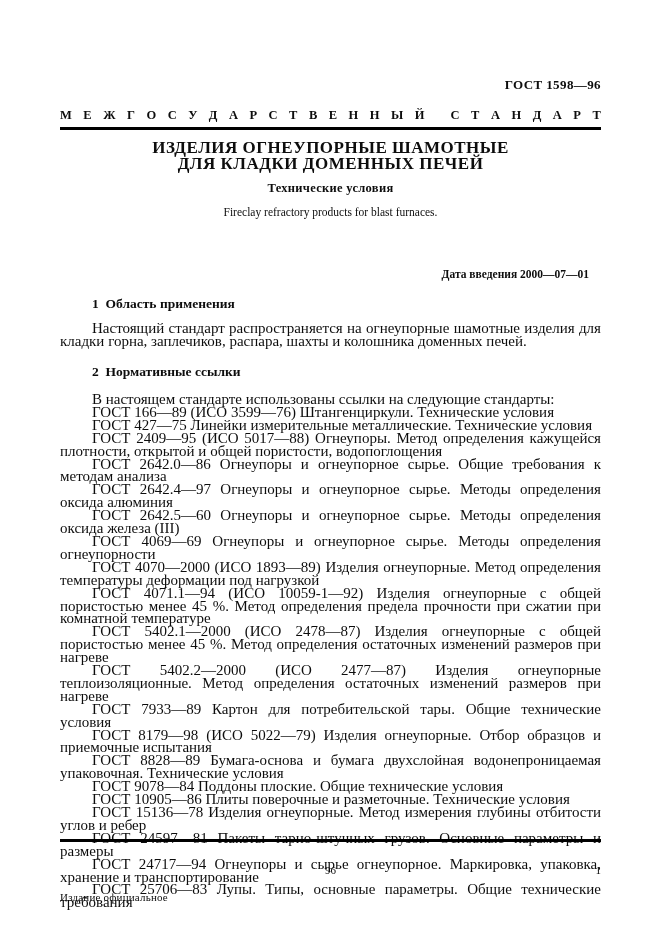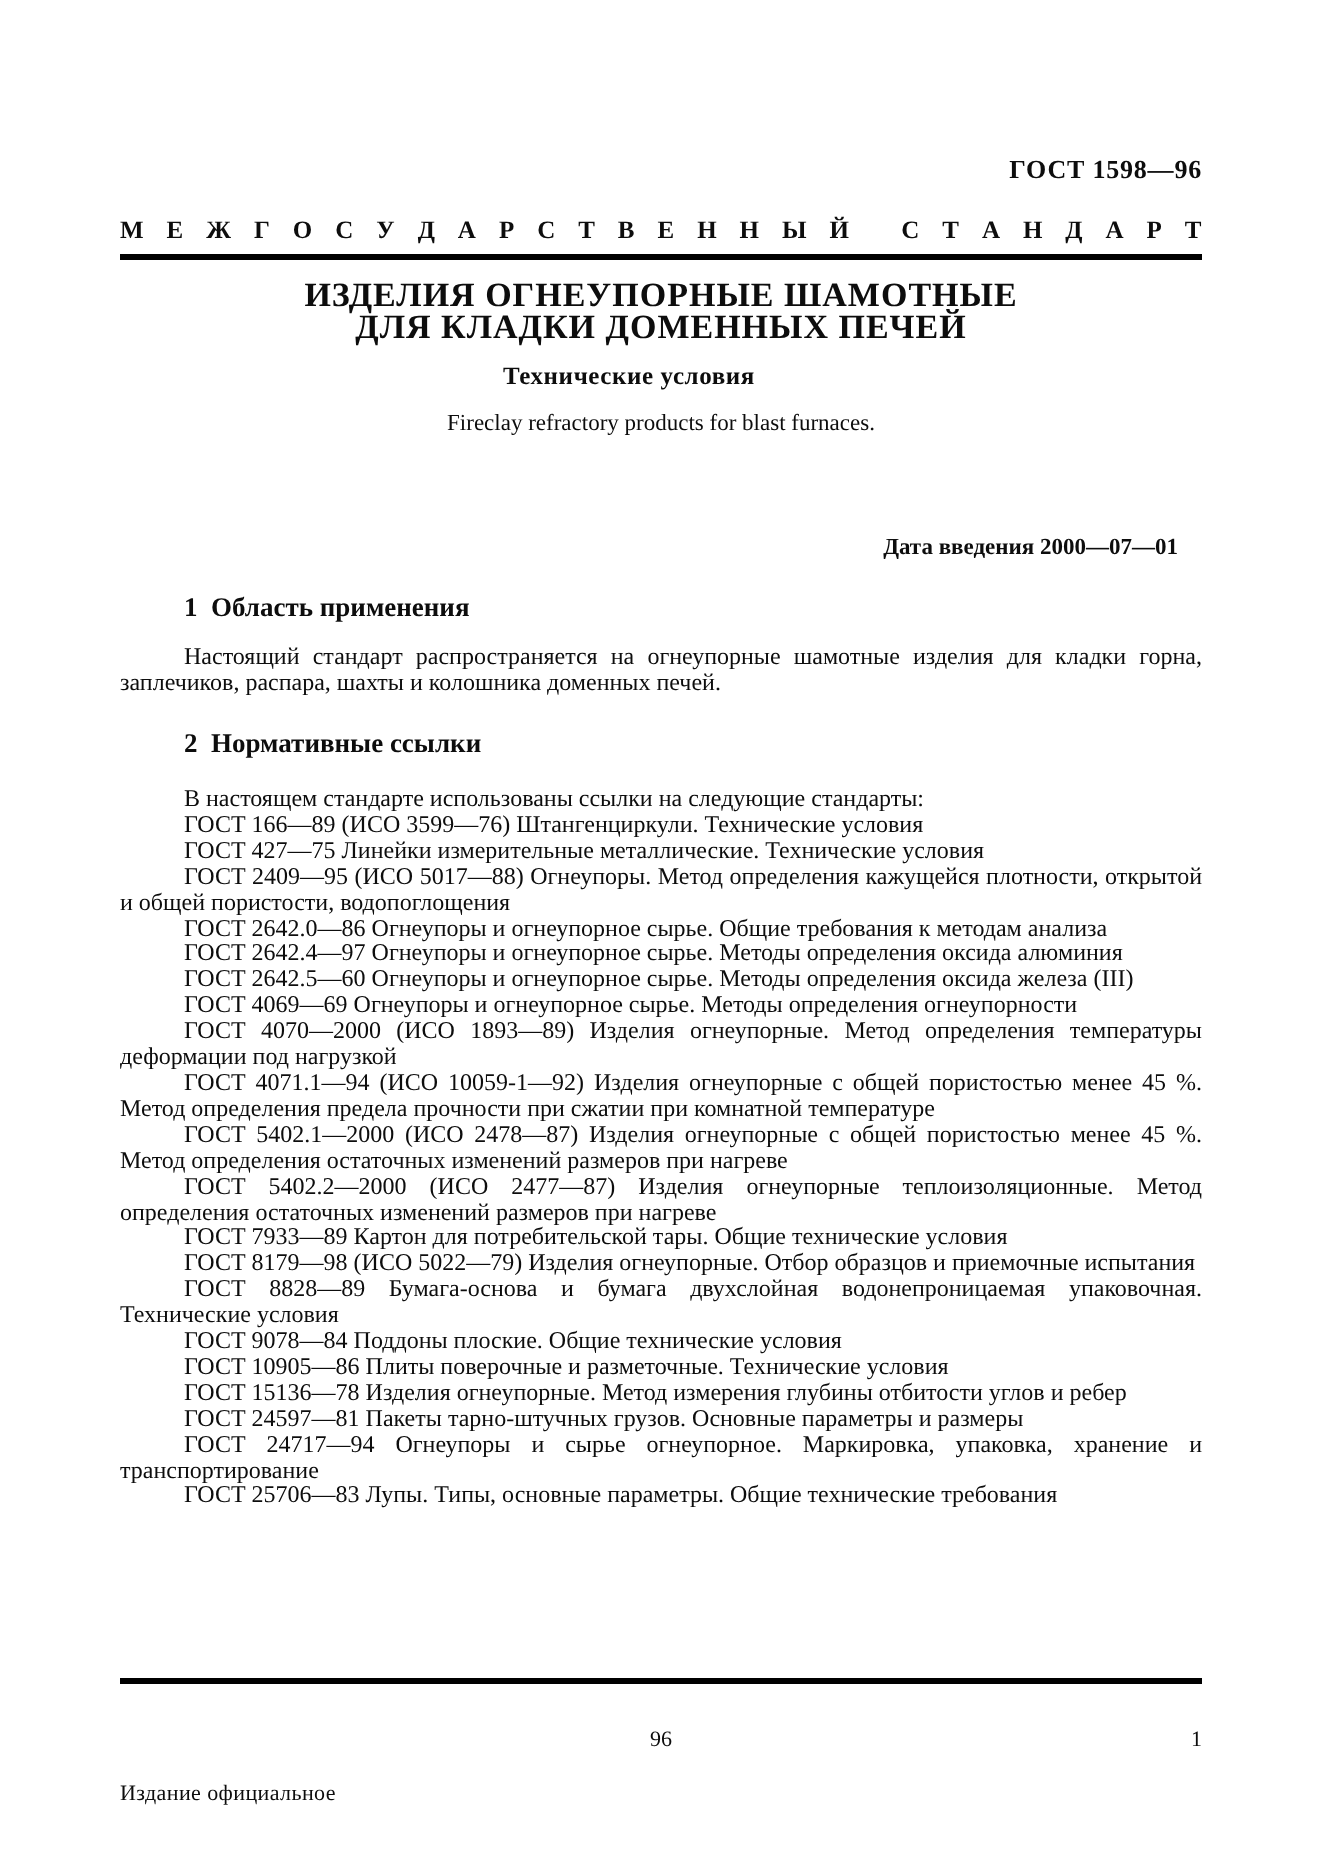--- a/index.html
+++ b/index.html
@@ -29,40 +29,40 @@
   }
   .title-block {
     position: absolute; top: 121px; left: 60px; width: 541px;
     text-align: center;
   }
   .title-line {
     font-weight: bold; font-size: 17px; line-height: 15.5px;
     letter-spacing: 0.5px;
   }
   .subtitle {
-    position: absolute; top: 162px; left: 44px; width: 541px;
+    position: absolute; top: 162px; left: 60px; width: 541px;
     text-align: center; font-weight: bold; font-size: 12.5px;
     letter-spacing: 0.3px;
   }
   .title-en {
     position: absolute; top: 187px; left: 60px; width: 541px;
     text-align: center; font-size: 11.5px; line-height: 12.5px;
   }
   .date-line {
     position: absolute; top: 249px; left: 48px; width: 541px;
     text-align: right; font-weight: bold; font-size: 11.5px;
   }
   .sec-heading {
     position: absolute; left: 60px; width: 541px;
     padding-left: 32px; font-weight: bold; font-size: 13.5px;
   }
   #sec1-heading { top: 277px; }
   #sec2-heading { top: 345px; }
   .body-text {
-    font-size: 12px; line-height: 12.9px; text-align: justify;
+    font-size: 15px; line-height: 12.9px; text-align: justify;
   }
   #sec1-body { position: absolute; top: 303px; left: 60px; width: 541px; }
   #sec2-body { position: absolute; top: 374px; left: 60px; width: 541px; }
   .para { text-indent: 32px; margin: 0; }
   .rule-bottom {
     position: absolute; top: 820px; left: 60px; width: 541px;
     height: 2.5px; background: #000;
   }
   .edition-note {
     position: absolute; top: 872px; left: 60px; width: 541px;

